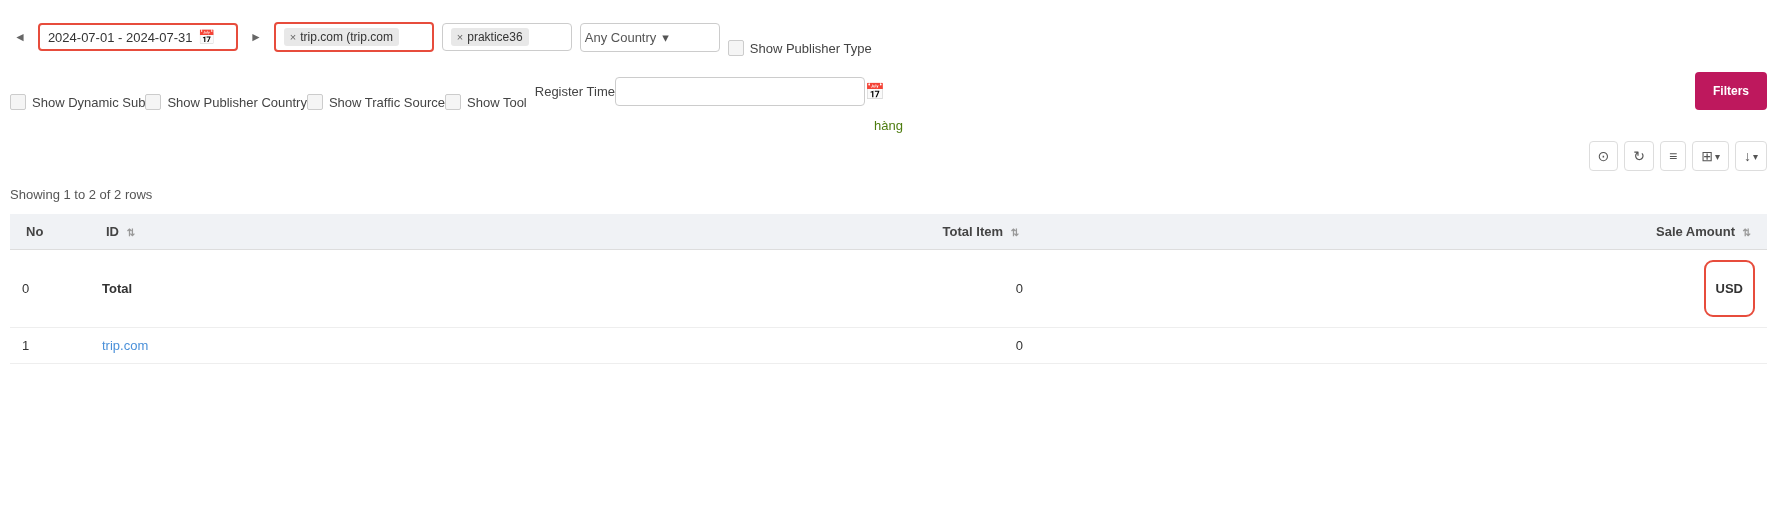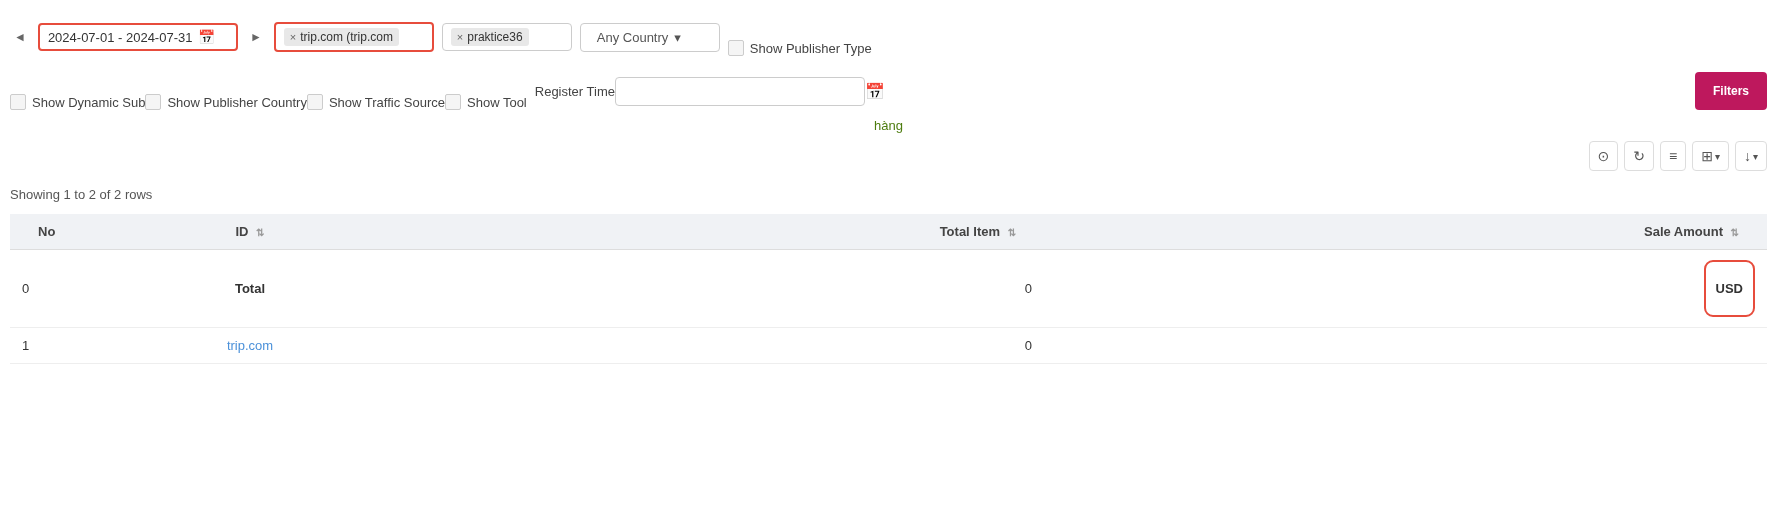--- a/index.html
+++ b/index.html
@@ -82,21 +82,21 @@
       padding: 4px 8px;
       background: #fff;
       min-width: 130px;
     }
 
     .dropdown-select {
       display: flex;
       align-items: center;
       border: 1px solid #ccc;
       border-radius: 4px;
-      padding: 6px 16px;
+      padding: 6px 4px;
       background: #fff;
       cursor: pointer;
       gap: 6px;
       min-width: 140px;
       text-align: center;
     }
 
     .dropdown-select span {
       font-size: 13px;
       color: #555;
@@ -208,41 +208,41 @@
       border-collapse: collapse;
       font-size: 13px;
     }
 
     thead tr {
       background: #f0f2f5;
     }
 
     th {
       text-align: left;
-      padding: 10px 28px;
+      padding: 10px 16px;
       font-weight: 600;
       color: #444;
       border-bottom: 1px solid #ddd;
       white-space: nowrap;
     }
 
     th .sort-icon {
       font-size: 10px;
       color: #999;
       margin-left: 4px;
     }
 
     td {
       padding: 10px 12px;
       border-bottom: 1px solid #eee;
       color: #333;
     }
 
     .col-no { width: 80px; }
-    .col-id { width: 320px; text-align: center; }
+    .col-id { width: 320px; }
     .col-total-item { text-align: right; }
     .col-sale-amount { text-align: right; }
 
     .link-text {
       color: #4a90d9;
       cursor: pointer;
       text-decoration: none;
     }
 
     .usd-badge {

